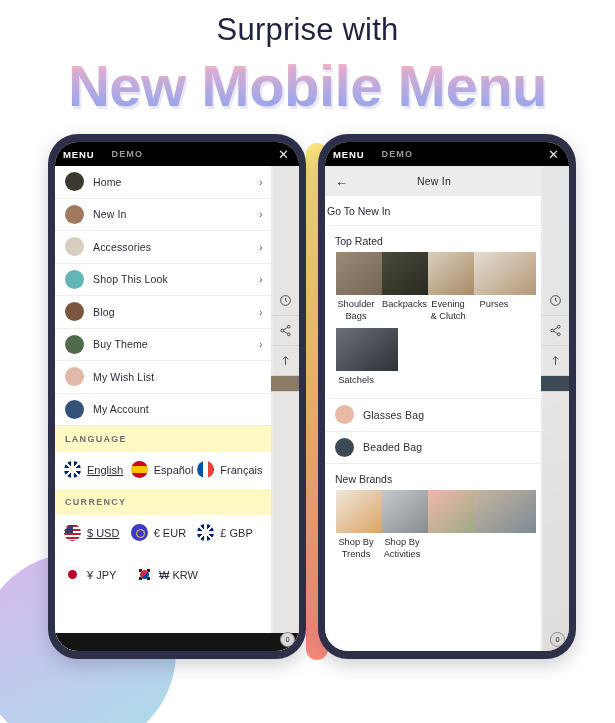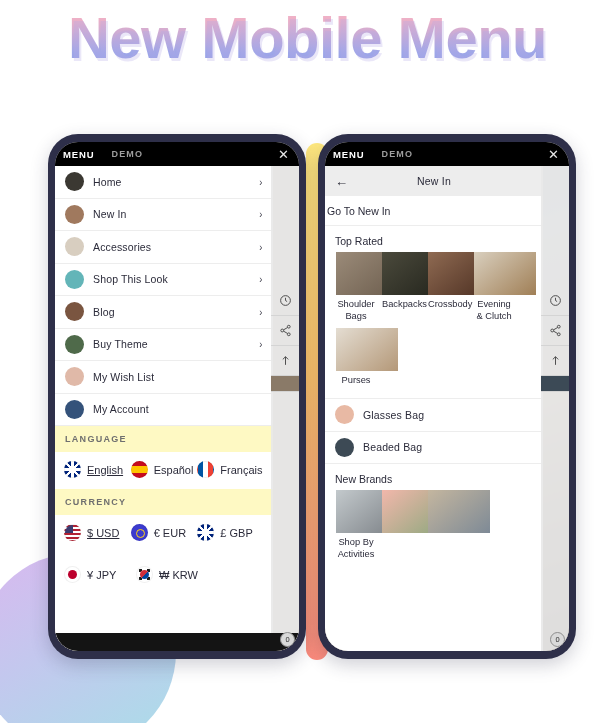--- a/index.html
+++ b/index.html
@@ -230,20 +230,21 @@
 
   svg{ display:block; }
 </style>
 </head>
 <body>
 
 <div class="deco-circle"></div>
 <div class="deco-strip"></div>
 
 <div class="head-wrap">
+  <div class="head-sub">Surprise with</div>
   <div class="head-main">New Mobile Menu</div>
 </div>
 
 <div class="phone phone-left">
   <div class="screen">
 
     <div class="topbar">
       <span class="menu-lbl">MENU</span>
       <span class="demo-lbl">DEMO</span>
       <span class="close-x">✕</span>
@@ -407,47 +408,51 @@
         <div class="tiles">
           <div class="tile">
             <div class="tile-img" style="background:linear-gradient(140deg,#9b8b79,#6d5e4e)"></div>
             <div class="tile-cap">Shoulder Bags</div>
           </div>
           <div class="tile">
             <div class="tile-img" style="background:linear-gradient(140deg,#4b4a3c,#23241c)"></div>
             <div class="tile-cap">Backpacks</div>
           </div>
           <div class="tile">
-            <div class="tile-img" style="background:linear-gradient(140deg,#8f6a52,#4d3022)"></div>
-            <div class="tile-cap">Crossbody</div>
-          </div>
-          <div class="tile">
             <div class="tile-img" style="background:linear-gradient(140deg,#d9cfbe,#a07f56)"></div>
             <div class="tile-cap">Evening &amp; Clutch</div>
           </div>
           <div class="tile">
             <div class="tile-img" style="background:linear-gradient(140deg,#e4ddd2,#b49878)"></div>
             <div class="tile-cap">Purses</div>
           </div>
+          <div class="tile">
+            <div class="tile-img" style="background:linear-gradient(140deg,#6b7079,#2e3136)"></div>
+            <div class="tile-cap">Satchels</div>
+          </div>
         </div>
 
         <div class="divider"></div>
 
         <div class="m-row">
           <span class="av" style="background:#e8b9a4"></span>
           <span class="m-label">Glasses Bag</span>
         </div>
         <div class="m-row">
           <span class="av" style="background:#3d4a55"></span>
           <span class="m-label">Beaded Bag</span>
         </div>
 
         <div class="grp-title">New Brands</div>
 
         <div class="tiles">
+          <div class="tile">
+            <div class="tile-img" style="background:linear-gradient(140deg,#f0e6da,#d79a55)"></div>
+            <div class="tile-cap">Shop By Trends</div>
+          </div>
           <div class="tile">
             <div class="tile-img" style="background:linear-gradient(140deg,#c3c9cc,#7d8287)"></div>
             <div class="tile-cap">Shop By Activities</div>
           </div>
           <div class="tile">
             <div class="tile-img" style="background:linear-gradient(140deg,#f2b7ab,#8fa87e)"></div>
 
           </div>
           <div class="tile">
             <div class="tile-img" style="background:linear-gradient(140deg,#c4b69f,#7e8a96)"></div>

